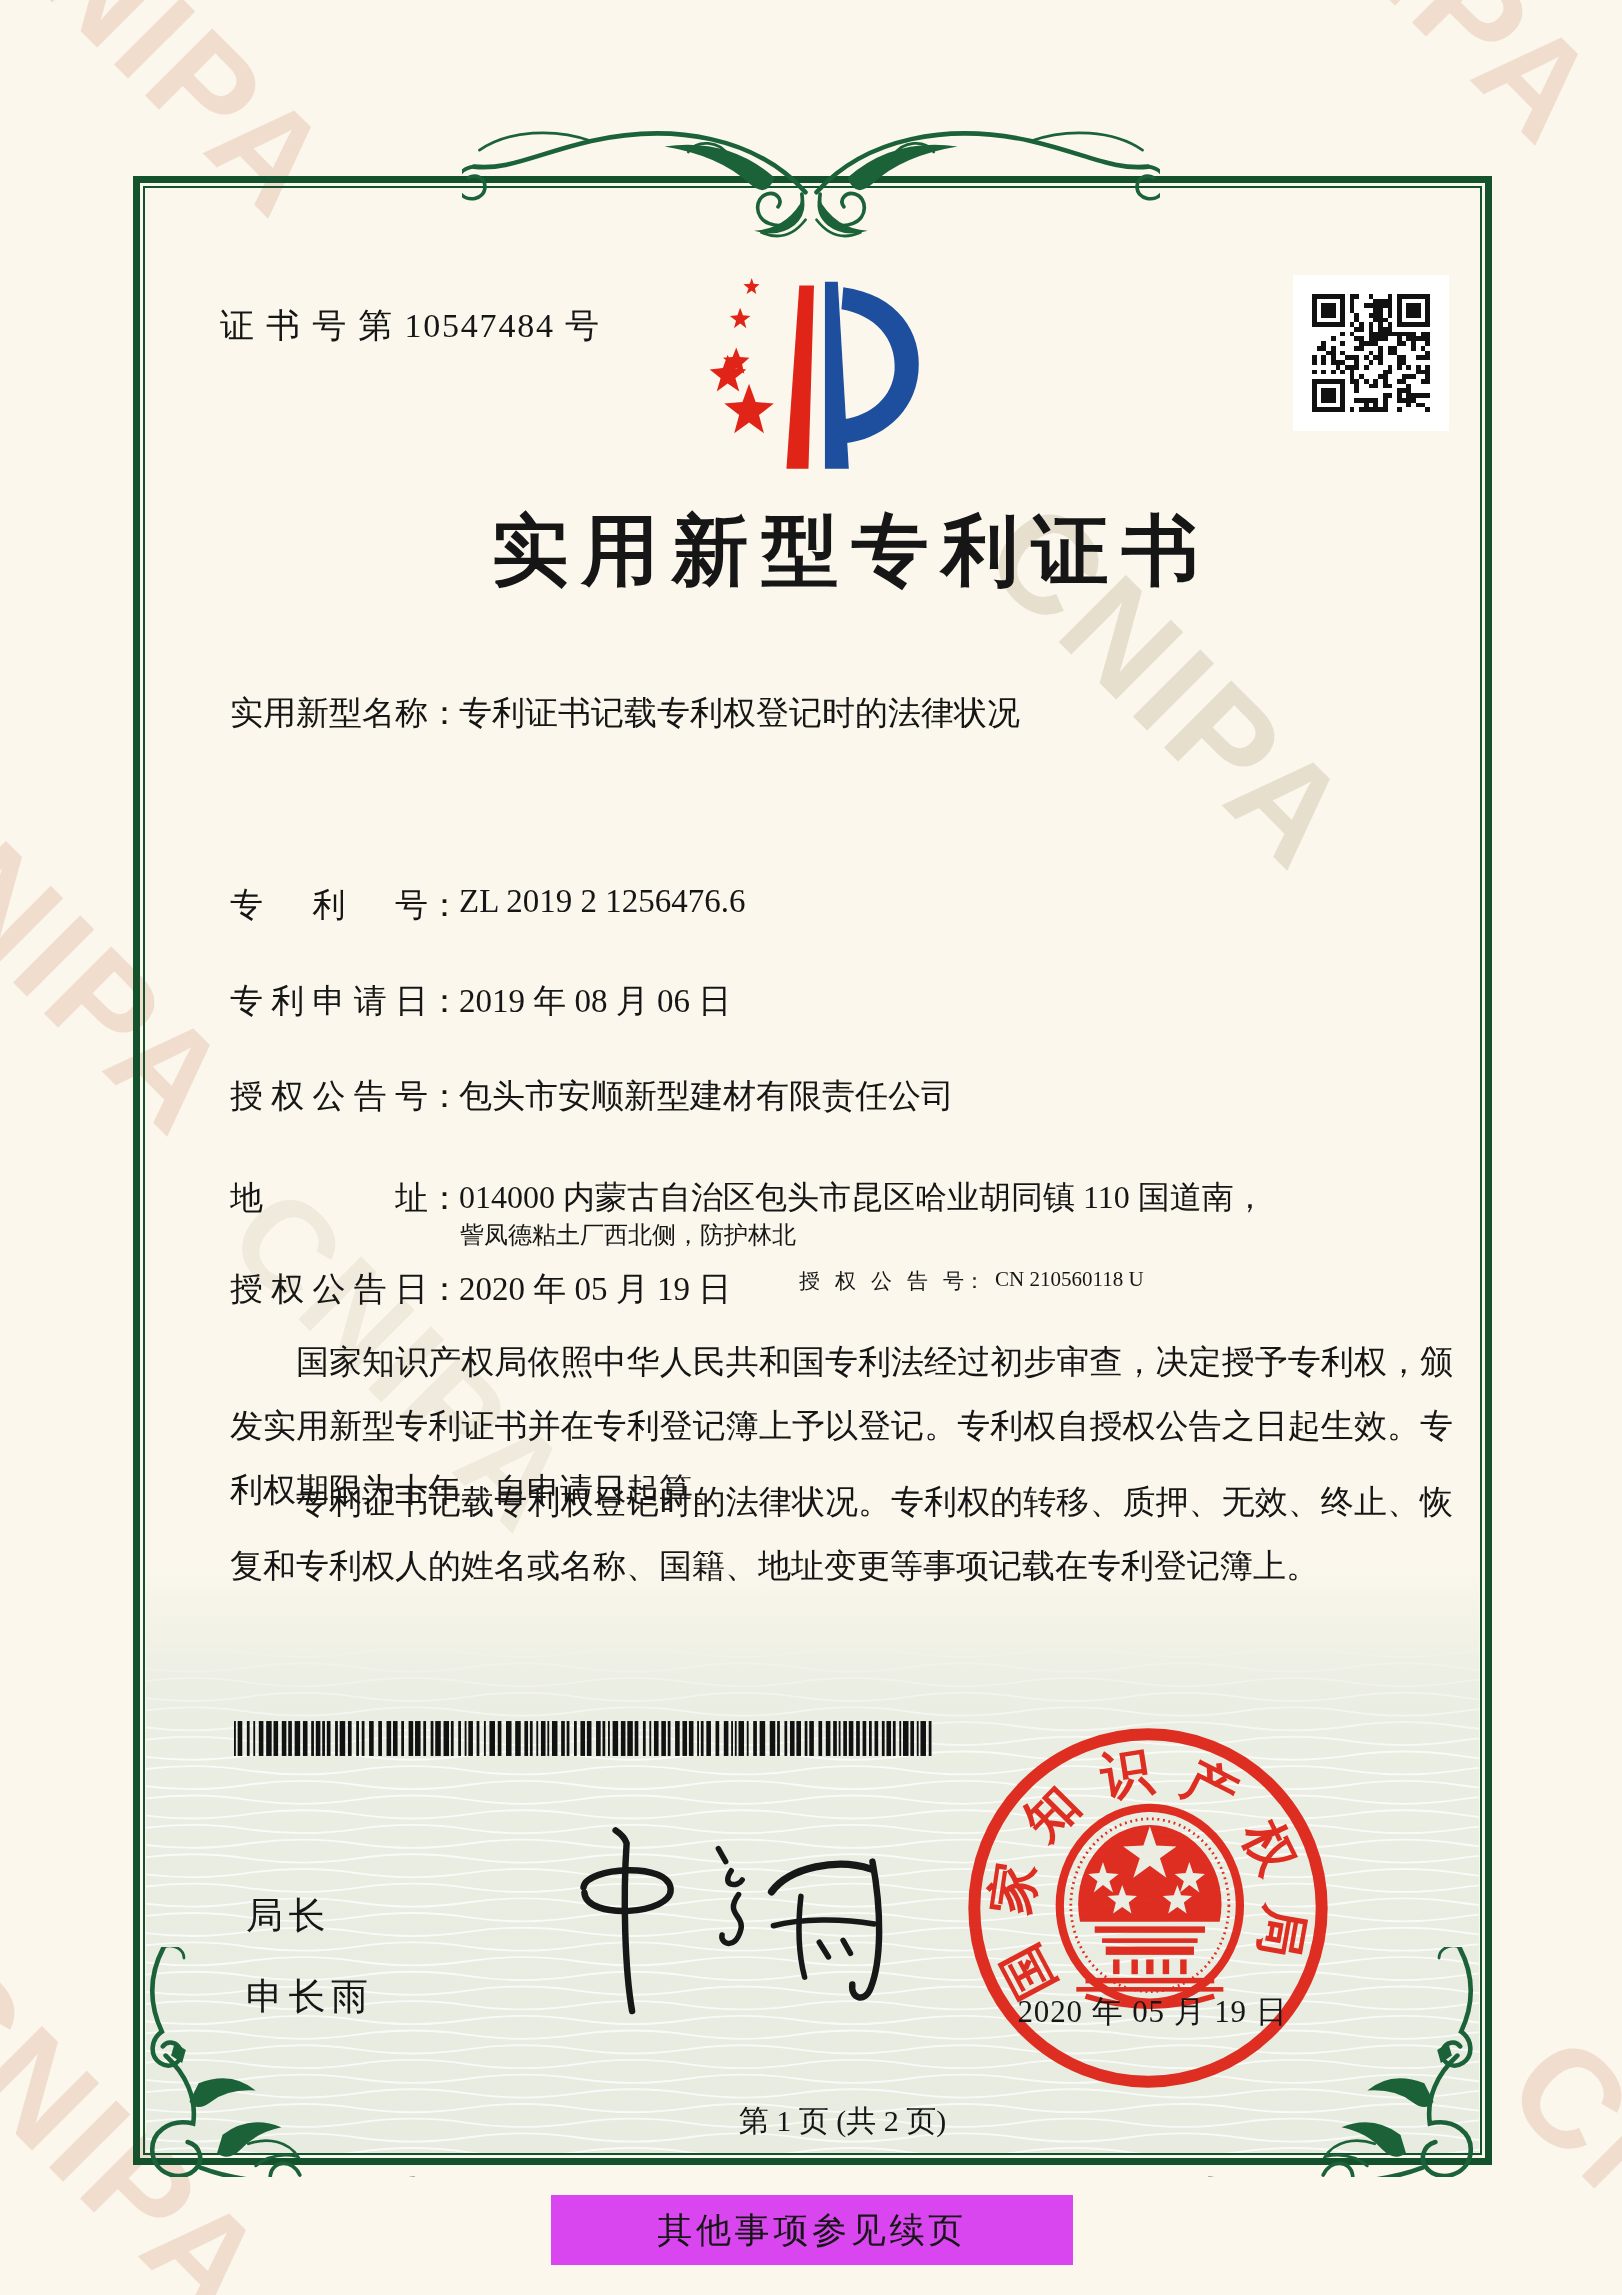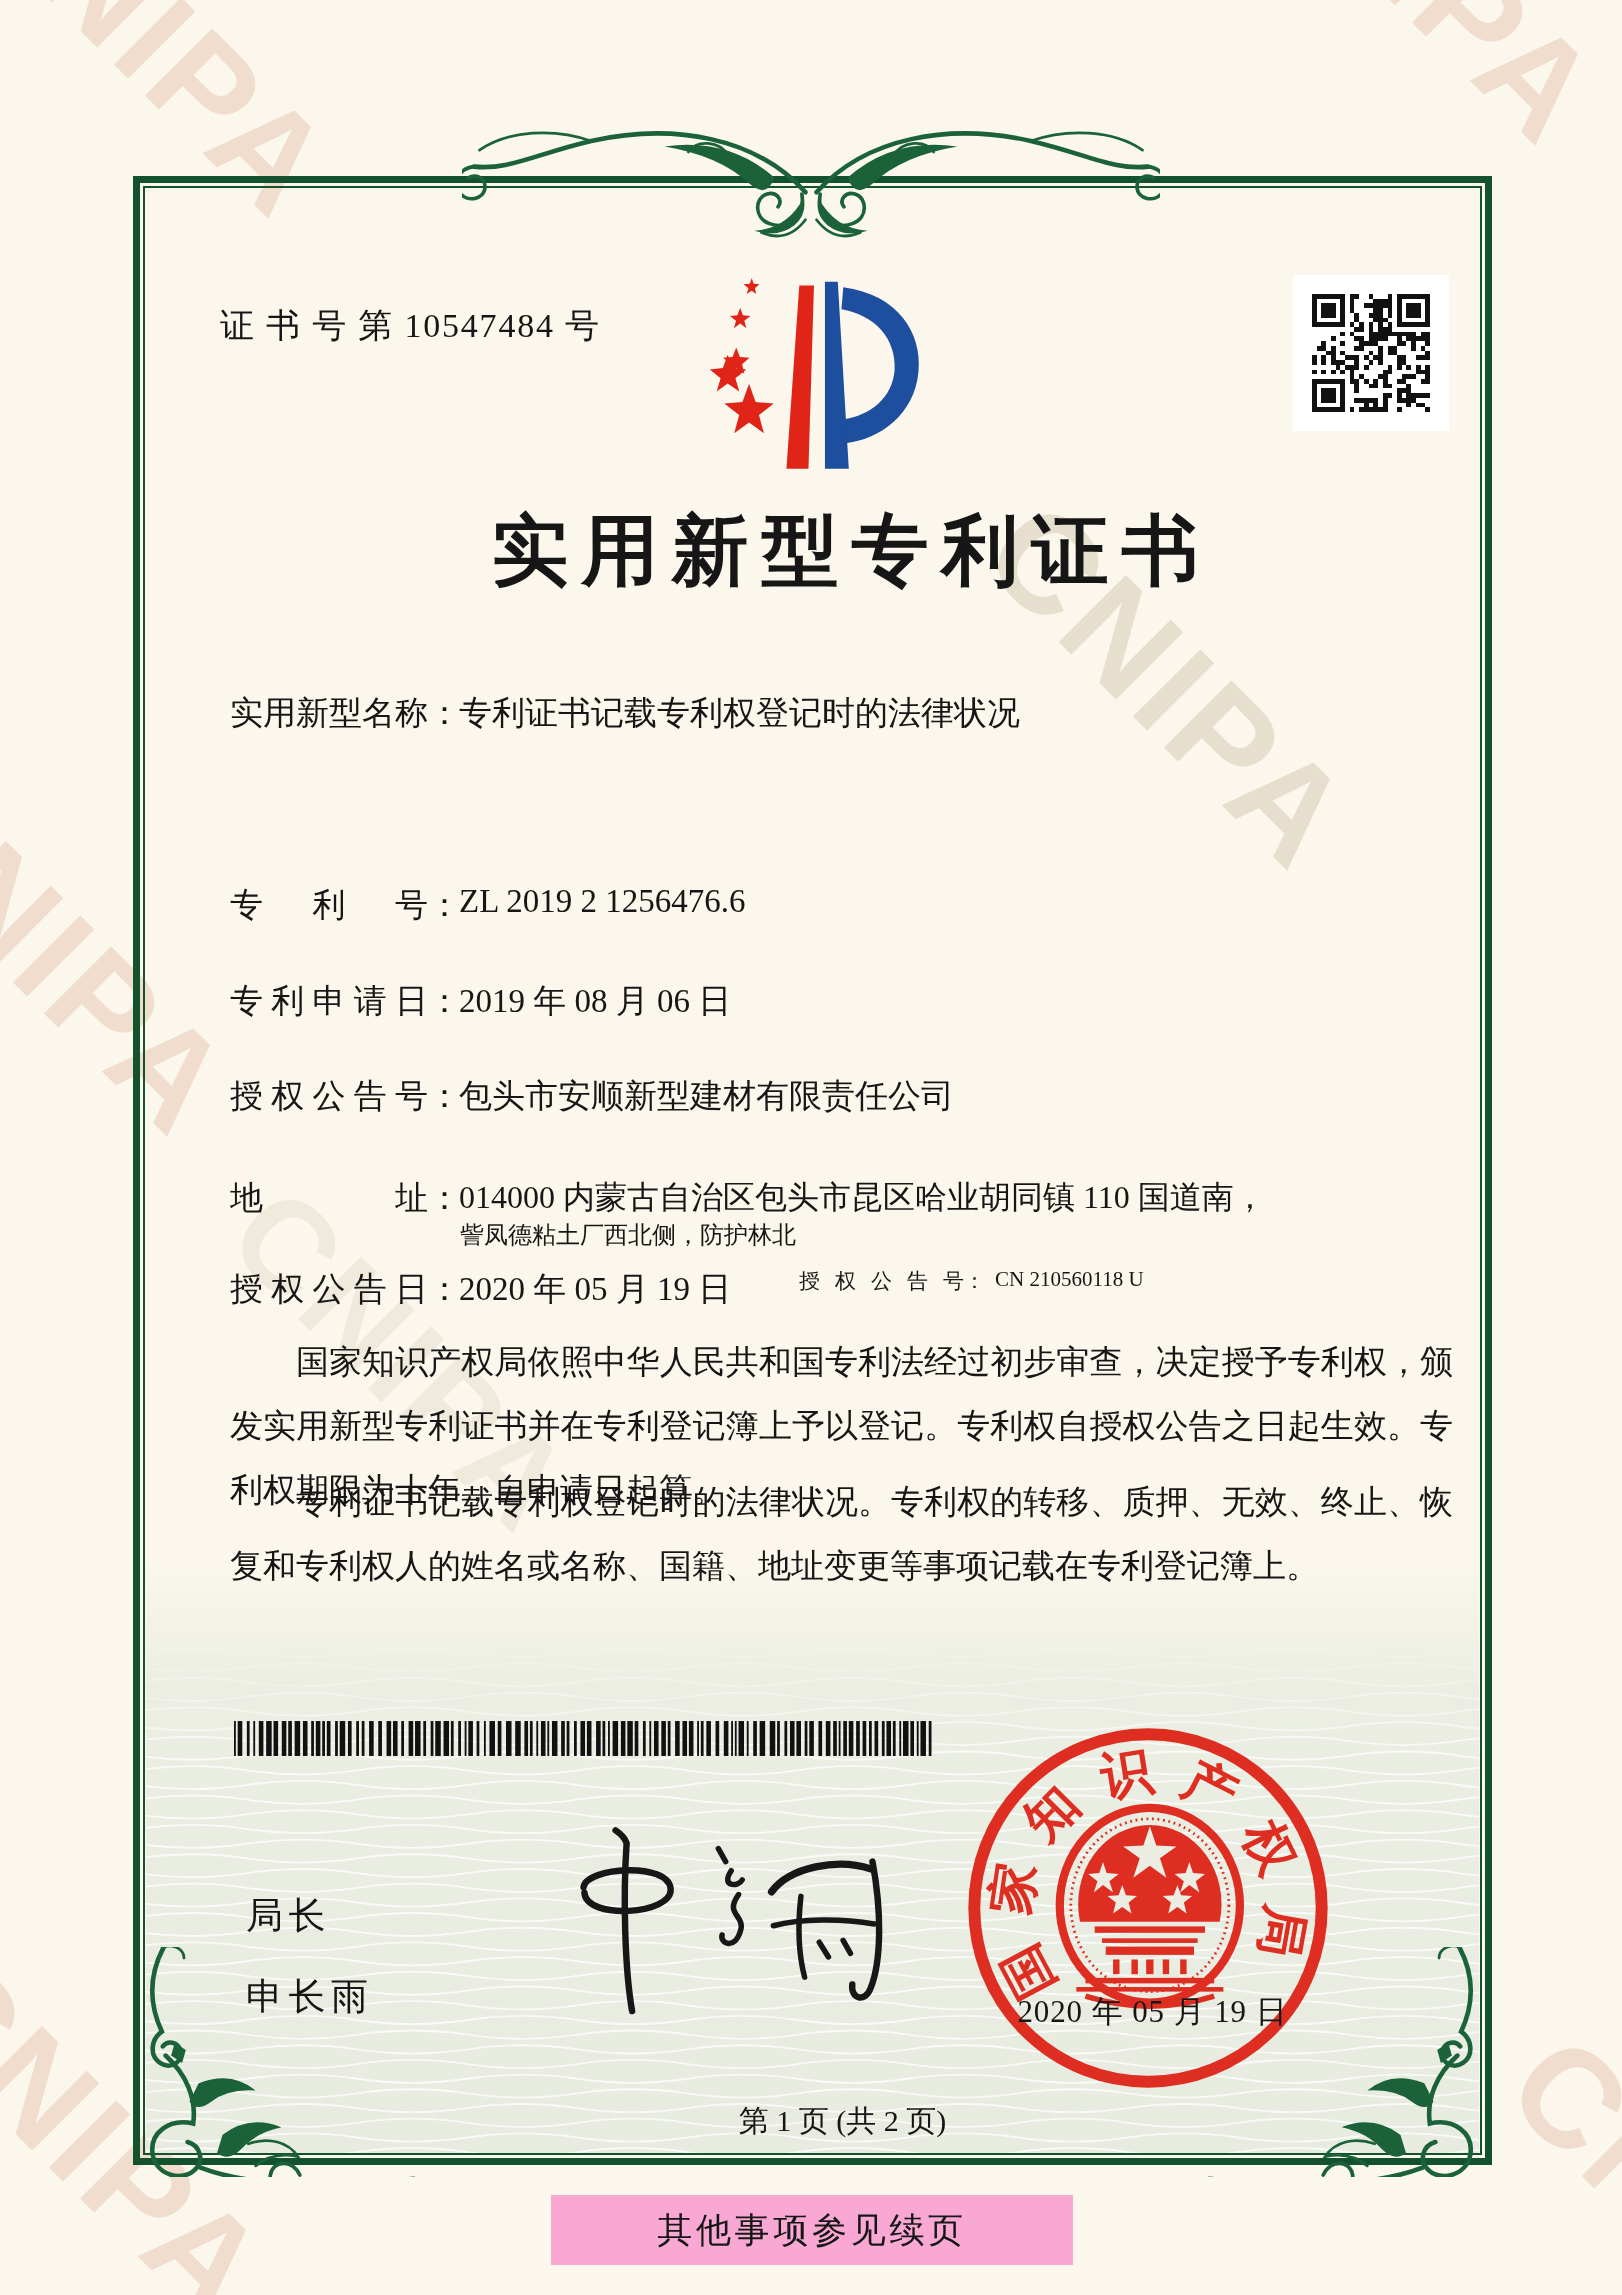--- a/index.html
+++ b/index.html
@@ -29,21 +29,21 @@
   .addr2{position:absolute;left:230px;top:1219px;font-size:24px;z-index:4;}
   .addr2 .pad{display:inline-block;width:230px;}
   .grant2{position:absolute;left:799px;top:1267px;font-size:21px;white-space:nowrap;z-index:4;}
   .grant2 .flabel{width:165px;}
   .body-text{left:230px;width:1223px;font-size:33px;line-height:64px;text-align:justify;}
   .body-text p{margin:0;text-indent:2em;}
   .director{left:246px;top:1875px;font-size:37px;font-family:"Liberation Sans","DejaVu Sans",sans-serif;
             line-height:81px;letter-spacing:5.5px;}
   .seal-date{left:1001px;top:1991px;width:303px;text-align:center;font-size:31px;letter-spacing:0.9px;z-index:6;}
   .page-num{left:133px;top:2101px;width:1359px;text-align:center;font-size:30px;z-index:5;padding-left:30px;}
-  .cont-box{left:551px;top:2195px;width:522px;height:70px;background:#f9a8d4;z-index:4;
+  .cont-box{left:551px;top:2195px;width:522px;height:70px;background:#d946ef;z-index:4;
             display:flex;align-items:center;justify-content:center;}
   .cont-box span{font-size:35px;letter-spacing:3.7px;}
   .qrbox{left:1293px;top:275px;width:156px;height:156px;background:#fff;z-index:4;}
 </style>
 </head>
 <body>
 
 <div class="page">
 
   <div class="wm pink" style="left:-73px;top:-46px;font-size:138px;">CNIPA</div>

